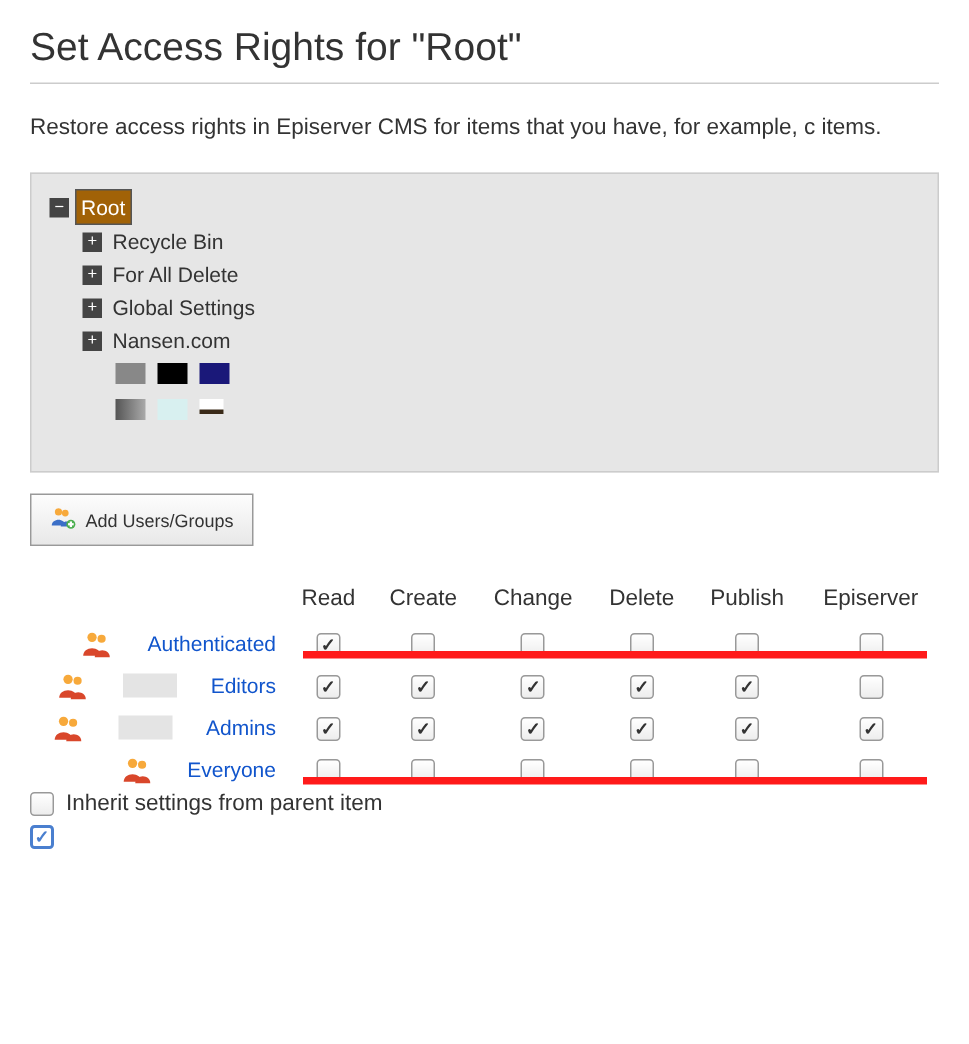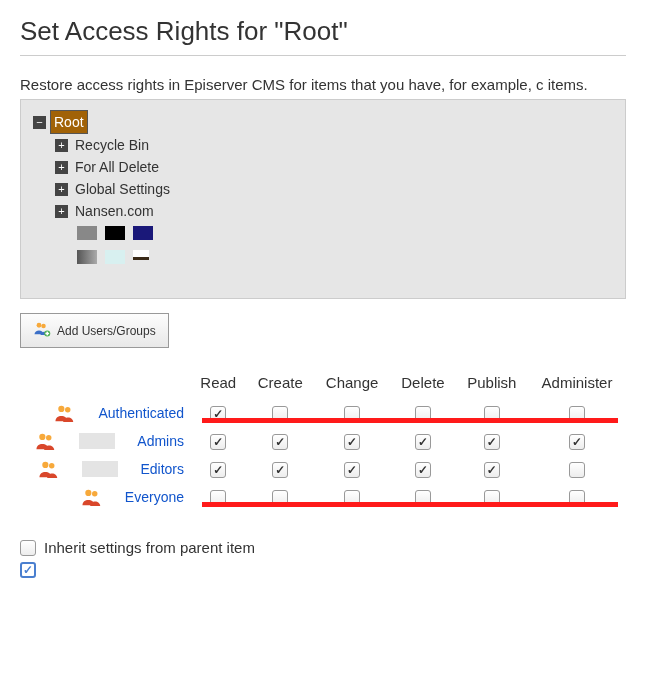--- a/index.html
+++ b/index.html
@@ -18,21 +18,21 @@
     margin: 0 0 8px 0;
   }
   .hr {
     border: none;
     border-top: 1px solid #ccc;
     margin: 4px 0 18px 0;
   }
   .desc {
     font-size: 15px;
     color: #333;
-    margin-bottom: 4px;
+    margin-bottom: 20px;
     line-height: 1.4;
   }
   .tree-panel {
     background: #e6e6e6;
     border: 1px solid #ccc;
     padding: 10px 12px 14px 12px;
     margin-bottom: 14px;
     min-height: 200px;
   }
   .tree ul { list-style: none; margin: 0; padding-left: 22px; }
@@ -142,21 +142,20 @@
   .cb.blue.checked::after { color: #4a7fcf; }
   .hl-wrap { position: relative; }
   .hl-stripe {
     position: absolute;
     height: 5px;
     background: #ff1a1a;
     left: 182px;
     right: 8px;
   }
   .options {
-    margin-top: 28px;
   }
   .opt-row {
     display: flex;
     align-items: center;
     gap: 8px;
     font-size: 15px;
     color: #333;
     margin-bottom: 6px;
   }
 </style>
@@ -237,21 +236,21 @@
 <div class="hl-wrap">
 <table class="permissions-table">
   <thead>
     <tr>
       <th></th>
       <th>Read</th>
       <th>Create</th>
       <th>Change</th>
       <th>Delete</th>
       <th>Publish</th>
-      <th>Administer</th>
+      <th>Episerver</th>
     </tr>
   </thead>
   <tbody id="perm-body">
         <tr>
           <td>
             <div class="role-cell">
               <span class="role-icon">
                 <svg viewBox="0 0 24 22">
                   <circle cx="8" cy="6.5" r="3.4" fill="#f7a93b"></circle>
                   <circle cx="15" cy="7.5" r="3" fill="#f7a93b"></circle>
@@ -274,51 +273,51 @@
             <div class="role-cell">
               <span class="role-icon">
                 <svg viewBox="0 0 24 22">
                   <circle cx="8" cy="6.5" r="3.4" fill="#f7a93b"></circle>
                   <circle cx="15" cy="7.5" r="3" fill="#f7a93b"></circle>
                   <path d="M1.5 20c0-3.5 3-5.6 6.5-5.6s6.5 2.1 6.5 5.6" fill="#d9472b"></path>
                   <path d="M10 21c0-3 2.7-5 5.5-5s5.5 2 5.5 5" fill="#d9472b"></path>
                 </svg>
               </span>
               <span class="redact"></span>
-              <span class="role-link">Admins</span>
+              <span class="role-link">Editors</span>
             </div>
           </td>
           <td><span class="cb checked"></span></td>
           <td><span class="cb checked"></span></td>
           <td><span class="cb checked"></span></td>
           <td><span class="cb checked"></span></td>
           <td><span class="cb checked"></span></td>
-          <td><span class="cb checked"></span></td>
+          <td><span class="cb"></span></td>
         </tr>
         <tr>
           <td>
             <div class="role-cell">
               <span class="role-icon">
                 <svg viewBox="0 0 24 22">
                   <circle cx="8" cy="6.5" r="3.4" fill="#f7a93b"></circle>
                   <circle cx="15" cy="7.5" r="3" fill="#f7a93b"></circle>
                   <path d="M1.5 20c0-3.5 3-5.6 6.5-5.6s6.5 2.1 6.5 5.6" fill="#d9472b"></path>
                   <path d="M10 21c0-3 2.7-5 5.5-5s5.5 2 5.5 5" fill="#d9472b"></path>
                 </svg>
               </span>
               <span class="redact"></span>
-              <span class="role-link">Editors</span>
+              <span class="role-link">Admins</span>
             </div>
           </td>
           <td><span class="cb checked"></span></td>
           <td><span class="cb checked"></span></td>
           <td><span class="cb checked"></span></td>
           <td><span class="cb checked"></span></td>
           <td><span class="cb checked"></span></td>
-          <td><span class="cb"></span></td>
+          <td><span class="cb checked"></span></td>
         </tr>
         <tr>
           <td>
             <div class="role-cell">
               <span class="role-icon">
                 <svg viewBox="0 0 24 22">
                   <circle cx="8" cy="6.5" r="3.4" fill="#f7a93b"></circle>
                   <circle cx="15" cy="7.5" r="3" fill="#f7a93b"></circle>
                   <path d="M1.5 20c0-3.5 3-5.6 6.5-5.6s6.5 2.1 6.5 5.6" fill="#d9472b"></path>
                   <path d="M10 21c0-3 2.7-5 5.5-5s5.5 2 5.5 5" fill="#d9472b"></path>

